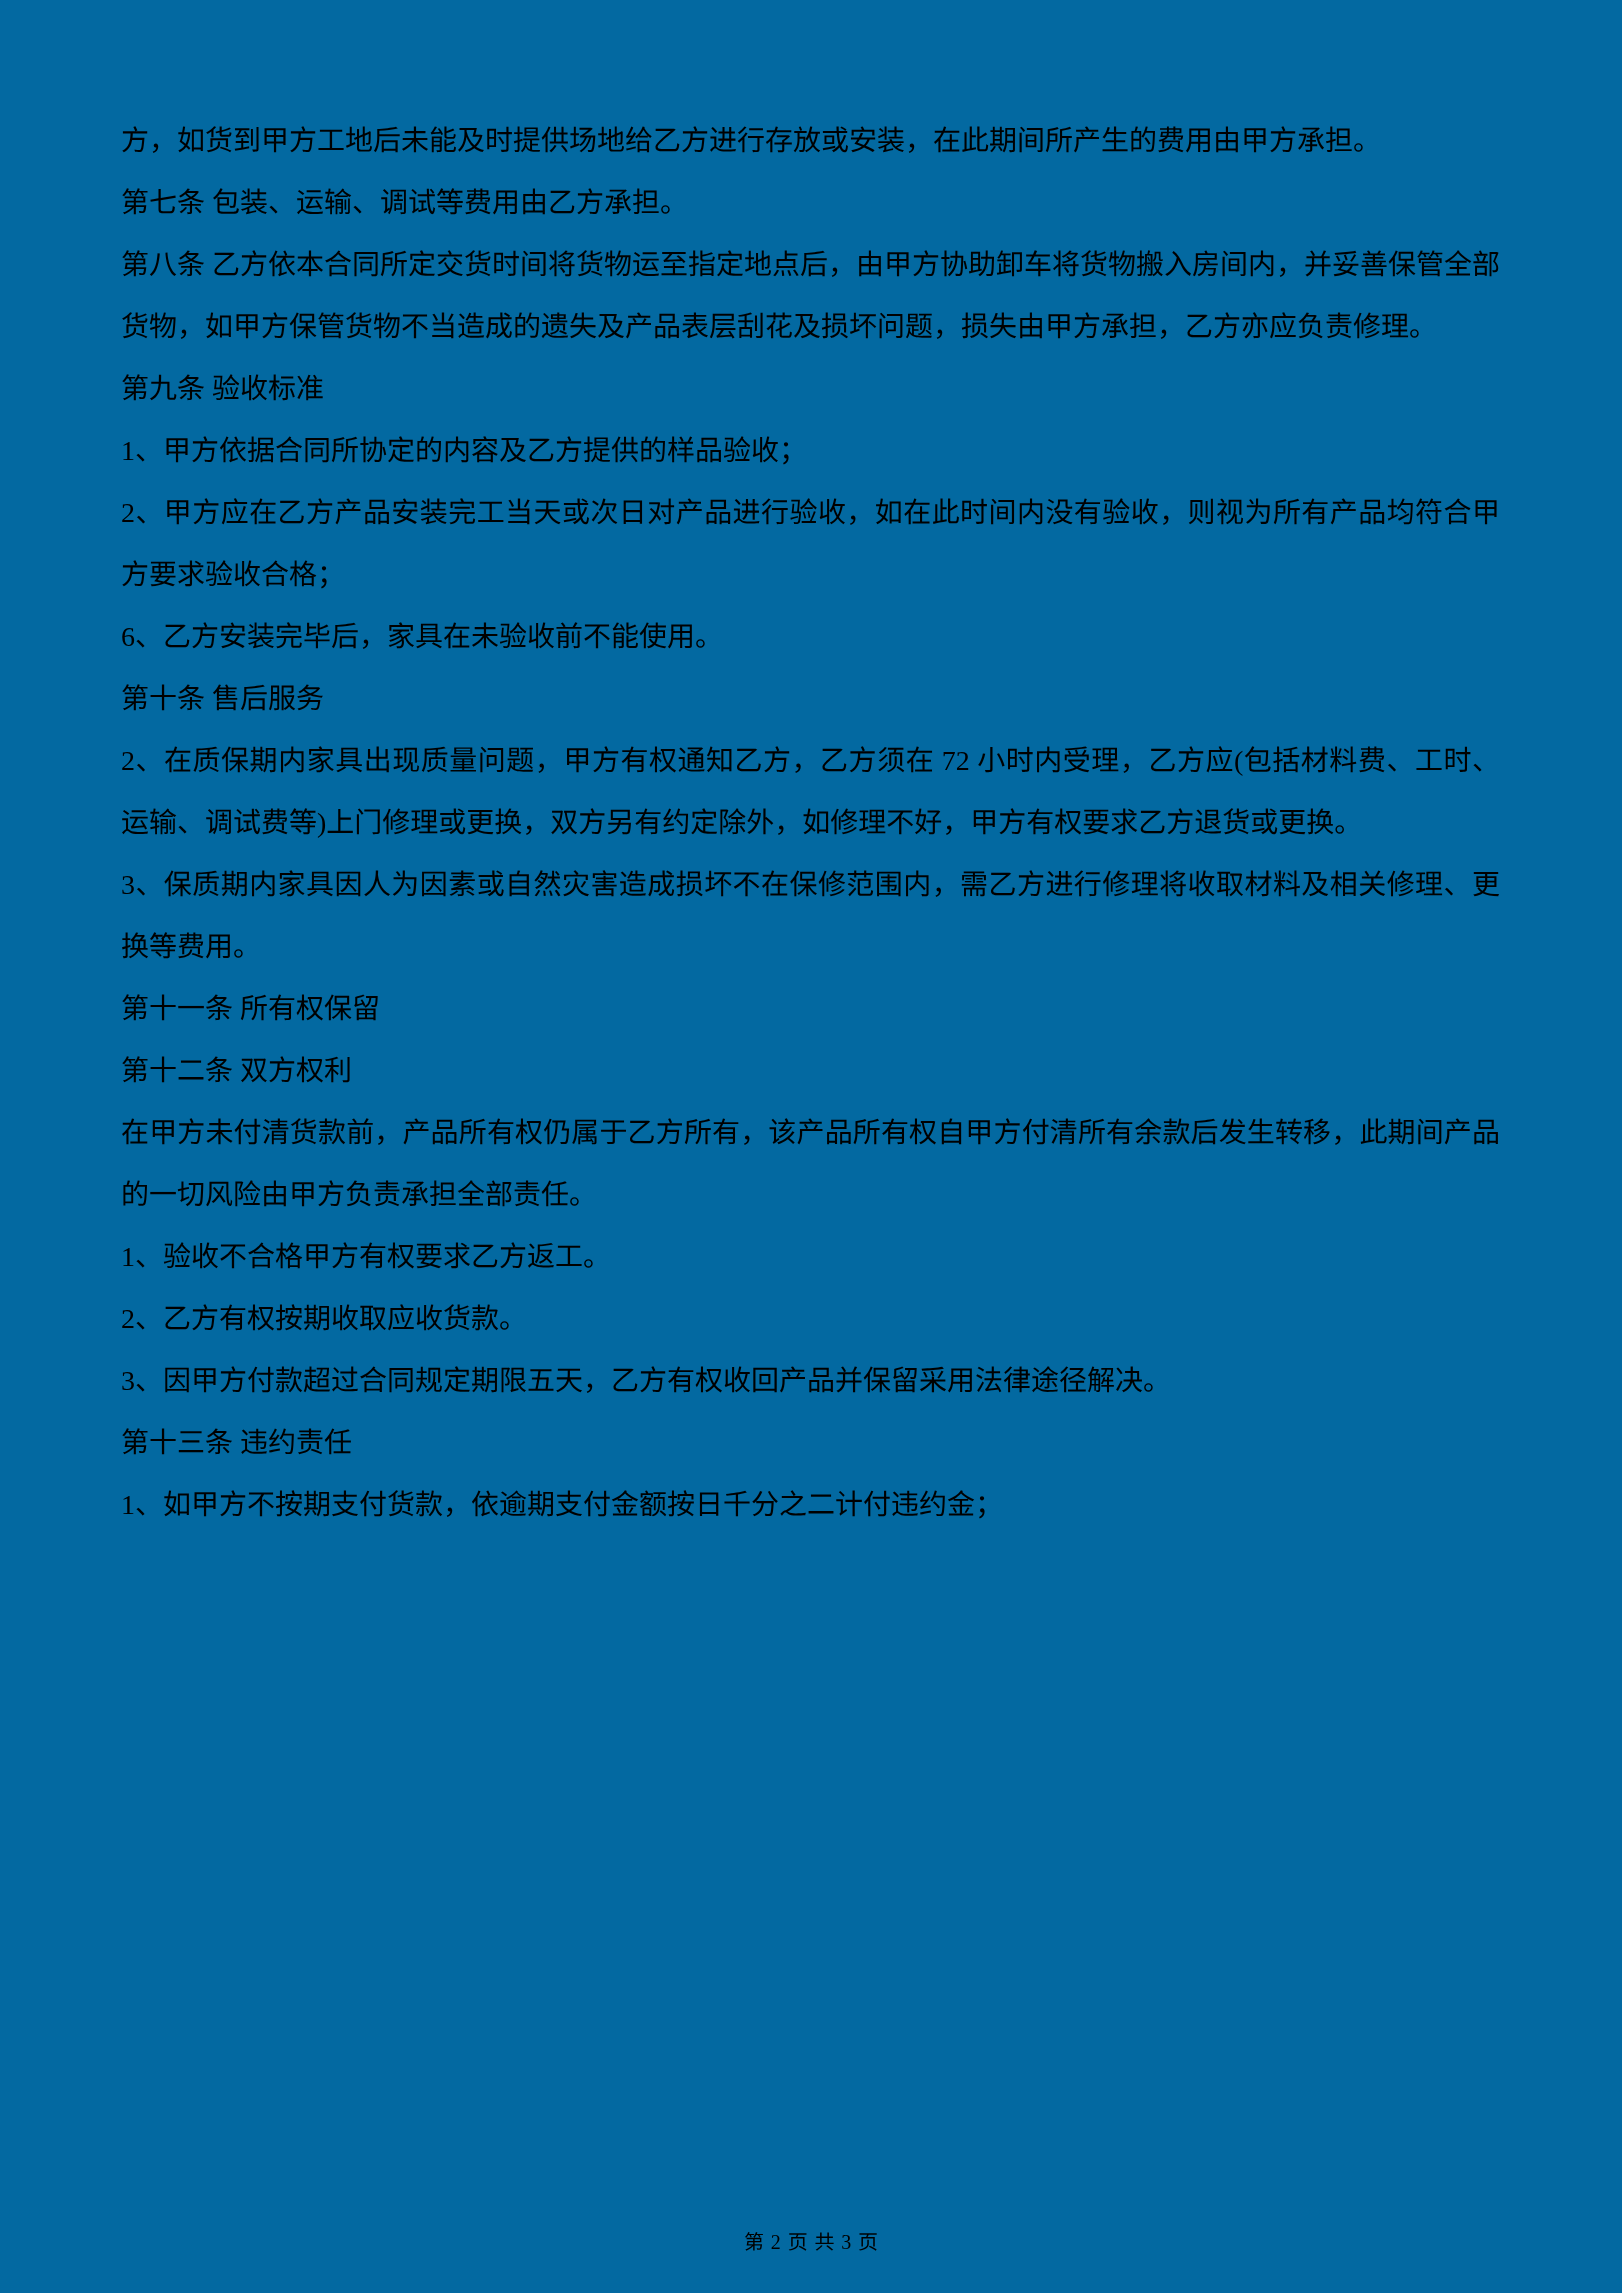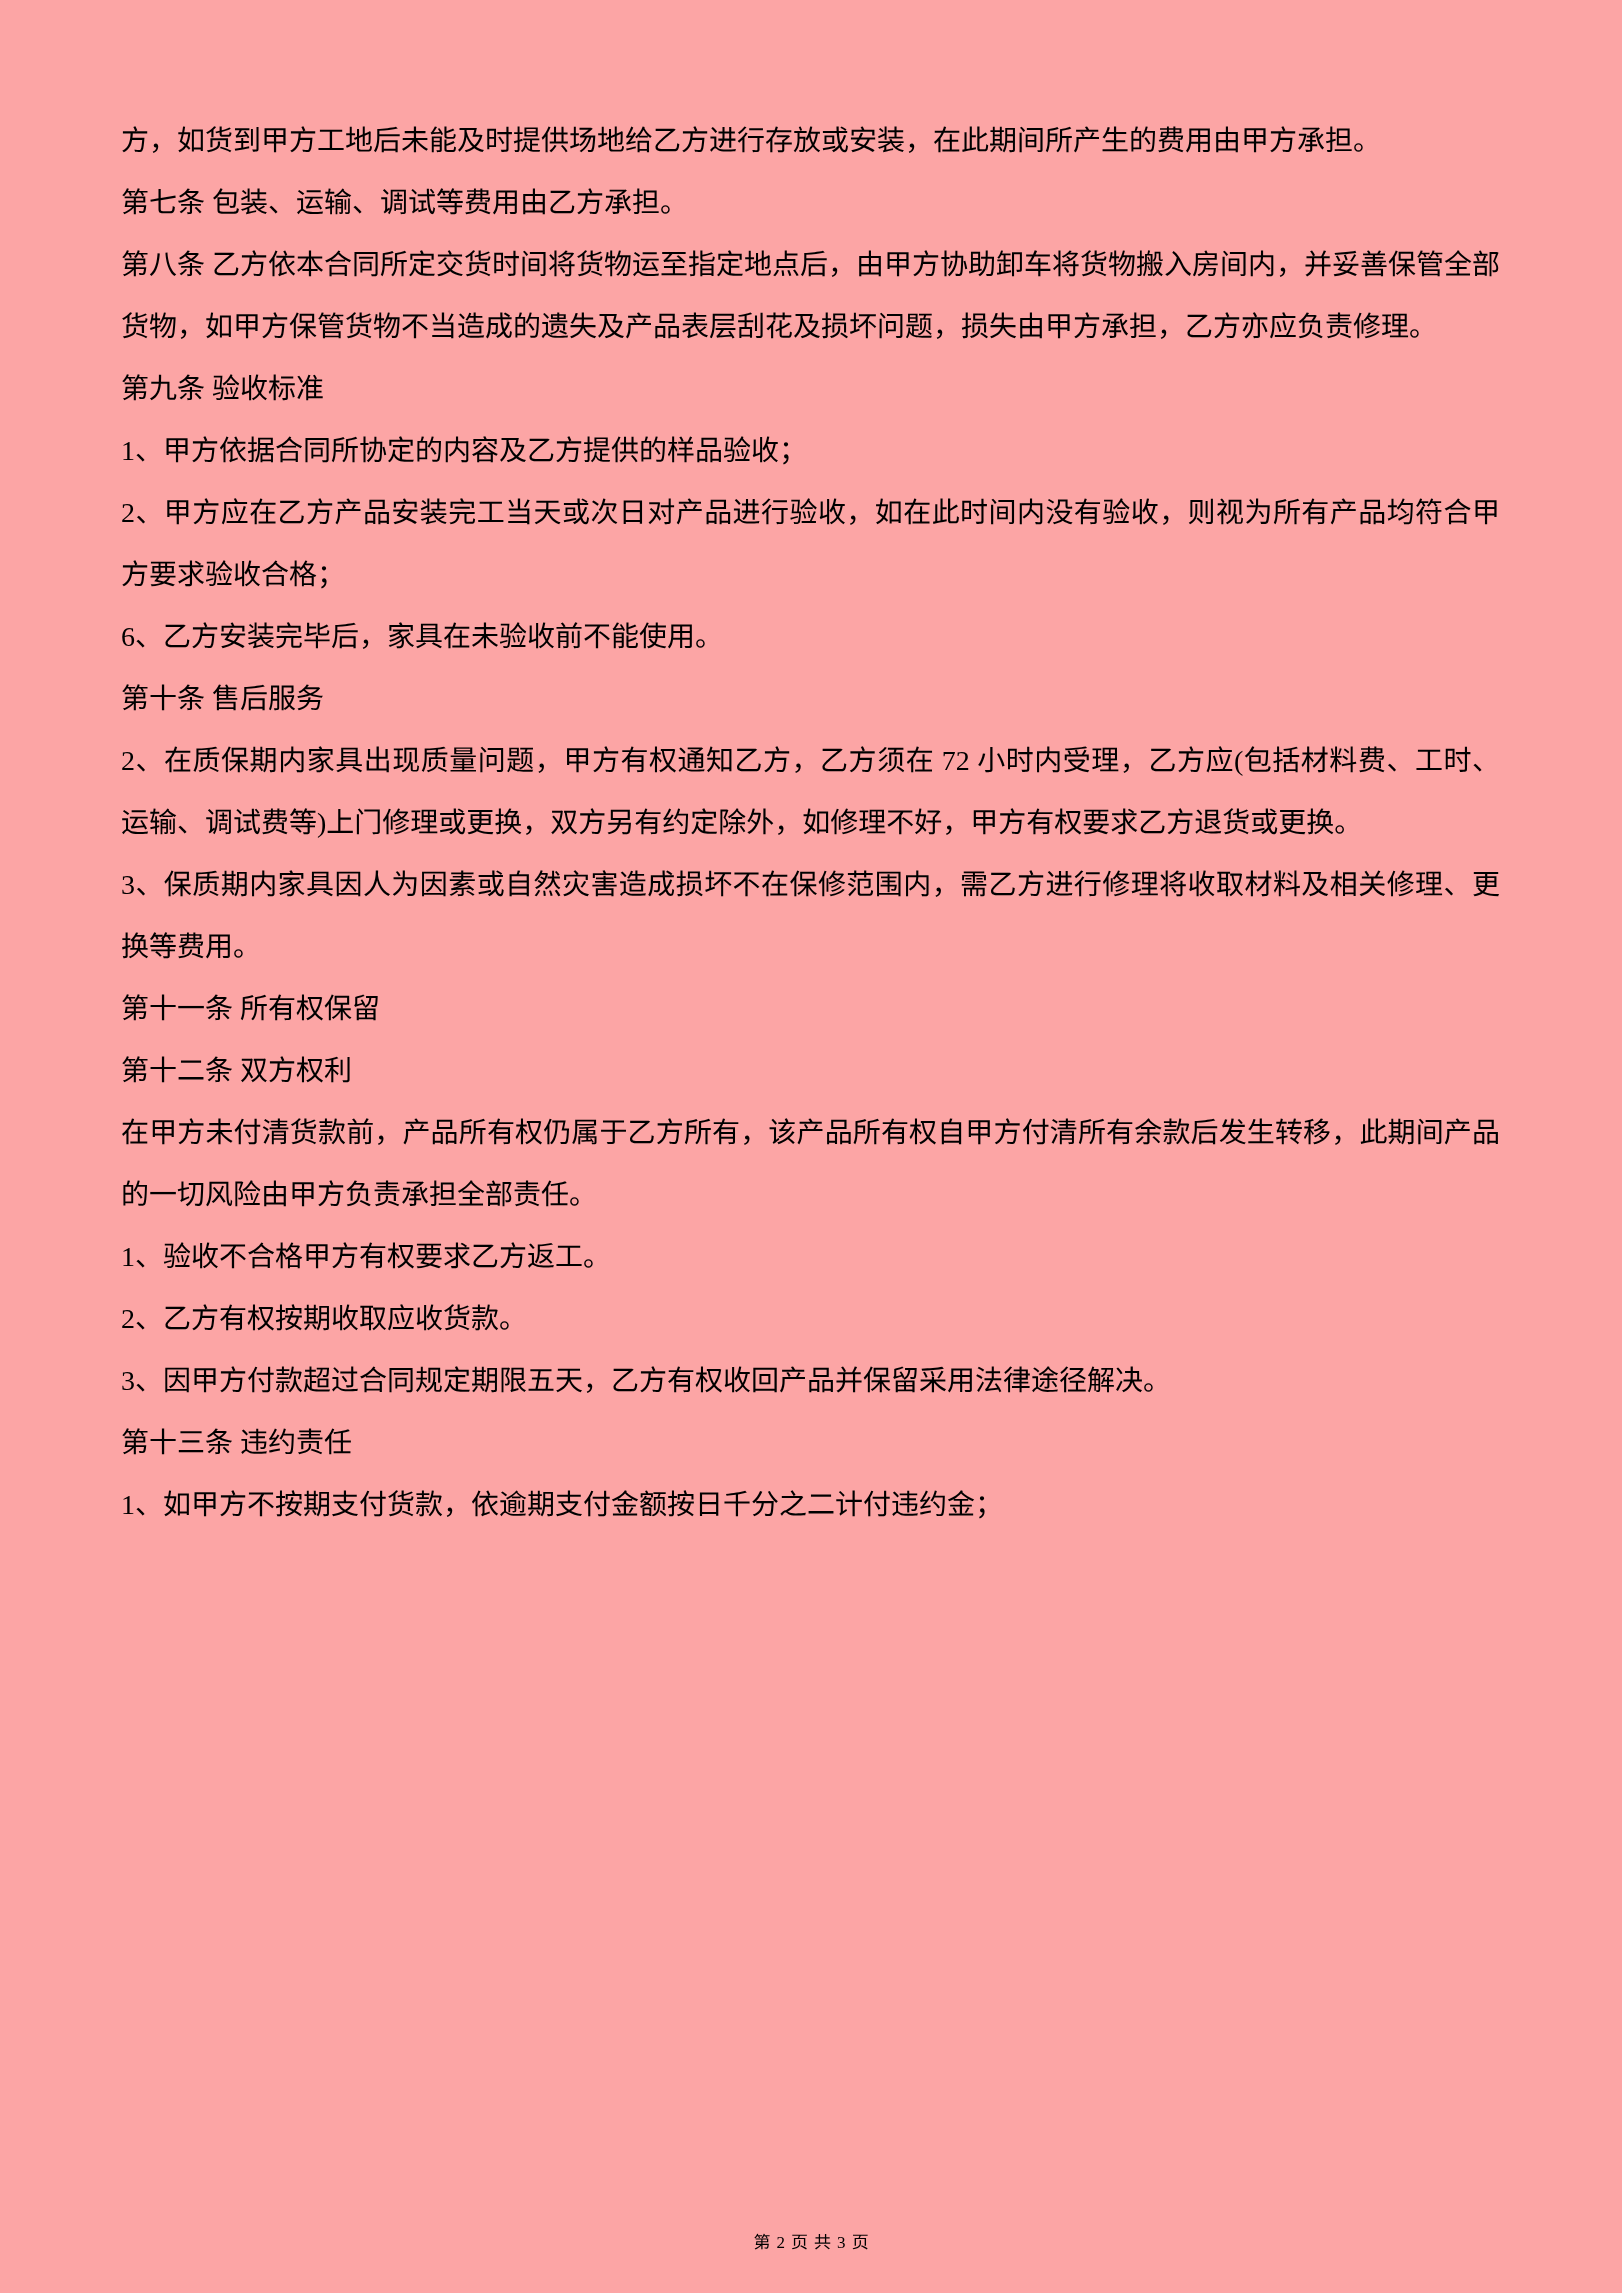--- a/index.html
+++ b/index.html
@@ -6,42 +6,42 @@
     html, body {
       margin: 0;
       padding: 0;
       background: #ffffff;
     }
     .page {
       position: relative;
       width: 1623px;
       height: 2294px;
       margin: 0 auto;
-      background: #fca5a5;
+      background: #0369a1;
       box-sizing: border-box;
       padding: 110px 123px 0 121px;
       font-family: "Liberation Serif", "DejaVu Serif", serif;
       font-size: 28px;
       line-height: 62px;
       color: #000000;
       overflow: hidden;
     }
     .page p.para {
       margin: 0;
       text-align: justify;
       text-justify: inter-ideograph;
       word-break: break-all;
     }
     .footer {
       position: absolute;
       left: 0;
       bottom: 38px;
       width: 100%;
       text-align: center;
-      font-size: 17px;
+      font-size: 20px;
       line-height: 27px;
       letter-spacing: 0.9px;
       color: #000000;
     }
   </style>
 </head>
 <body>
 
 <div class="page">
   <p class="para">方，如货到甲方工地后未能及时提供场地给乙方进行存放或安装，在此期间所产生的费用由甲方承担。</p>

